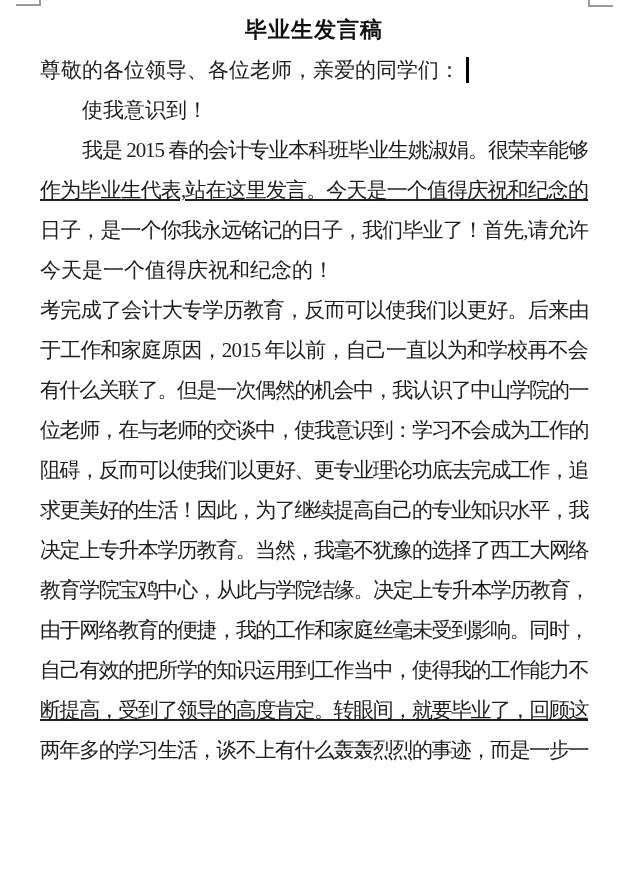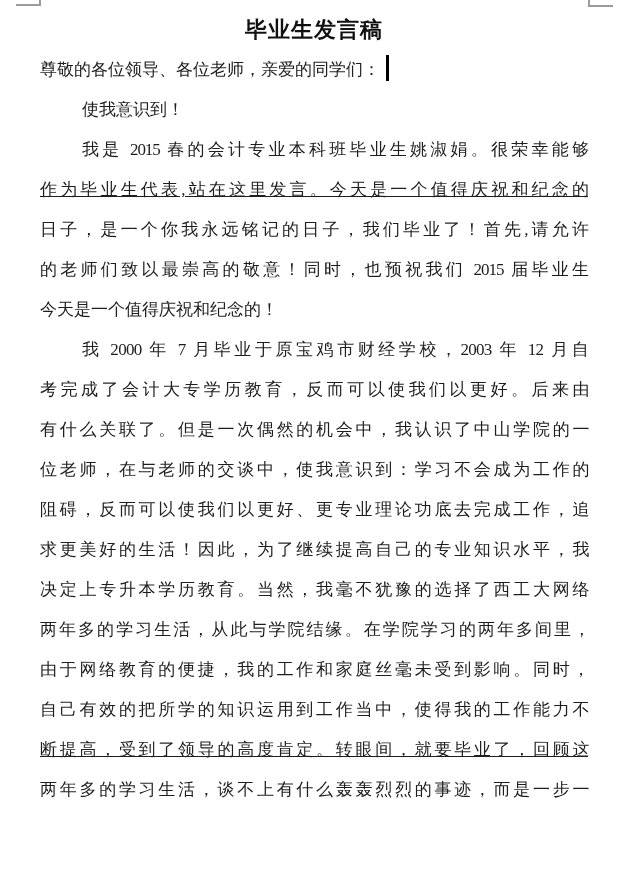--- a/index.html
+++ b/index.html
@@ -35,21 +35,21 @@
     text-align: center;
     font-family: "Liberation Sans", sans-serif;
     font-weight: bold;
     font-size: 22px;
     color: var(--title-color, #111111);
     letter-spacing: 1px;
   }
   .line {
     height: 40px;
     line-height: 40px;
-    font-size: 17px;
+    font-size: 21px;
     color: var(--text-color, #1e1e1e);
     text-align: left;
   }
   .line.indent { padding-left: 42px; }
   .line.justify {
     text-align: justify;
     text-align-last: justify;
   }
   .caret {
     display: inline-block;
@@ -67,29 +67,28 @@
   <div class="mark mark-left"></div>
   <div class="mark mark-right"></div>
   <div class="text-col">
     <div class="title-line">毕业生发言稿</div>
     <div id="body-lines">
         <div class="line"><span class="line-text" style="">尊敬的各位领导、各位老师，亲爱的同学们：</span><span class="caret"></span></div>
         <div class="line indent"><span class="line-text" style="">使我意识到！</span></div>
         <div class="line indent justify"><span class="line-text" style="letter-spacing: -1.06724px;">我是 2015 春的会计专业本科班毕业生姚淑娟。很荣幸能够</span></div>
         <div class="line justify"><span class="line-text" style="letter-spacing: -0.916071px; text-decoration: underline;">作为毕业生代表,站在这里发言。今天是一个值得庆祝和纪念的</span></div>
         <div class="line justify"><span class="line-text" style="letter-spacing: -0.916071px;">日子，是一个你我永远铭记的日子，我们毕业了！首先,请允许</span></div>
-        <div class="line justify"><span class="line-text" style="letter-spacing: -1.00161px;">的老师们致以最崇高的敬意！同时，也预祝我们 2015 届毕业生</span></div>
         <div class="line"><span class="line-text" style="">今天是一个值得庆祝和纪念的！</span></div>
-        <div class="line indent justify"><span class="line-text" style="letter-spacing: -0.723611px;">我 2000 年 7 月毕业于原宝鸡市财经学校，2003 年 12 月自</span></div>
         <div class="line justify"><span class="line-text" style="letter-spacing: -1.47857px;">考完成了会计大专学历教育，反而可以使我们以更好。后来由</span></div>
+        <div class="line justify"><span class="line-text" style="letter-spacing: -0.858333px;">于工作和家庭原因，2015 年以前，自己一直以为和学校再不会</span></div>
         <div class="line justify"><span class="line-text" style="letter-spacing: -1.47857px;">有什么关联了。但是一次偶然的机会中，我认识了中山学院的一</span></div>
         <div class="line justify"><span class="line-text" style="letter-spacing: -1.47857px; font-family: Liberation Serif, serif;">位老师，在与老师的交谈中，使我意识到：学习不会成为工作的</span></div>
         <div class="line justify"><span class="line-text" style="letter-spacing: -1.47857px;">阻碍，反而可以使我们以更好、更专业理论功底去完成工作，追</span></div>
         <div class="line justify"><span class="line-text" style="letter-spacing: -1.47857px;">求更美好的生活！因此，为了继续提高自己的专业知识水平，我</span></div>
         <div class="line justify"><span class="line-text" style="letter-spacing: -1.47857px;">决定上专升本学历教育。当然，我毫不犹豫的选择了西工大网络</span></div>
-        <div class="line justify"><span class="line-text" style="letter-spacing: -2.15345px;">两年多的学习生活，从此与学院结缘。在学院学习的两年多间里，</span></div>
+        <div class="line justify"><span class="line-text" style="letter-spacing: -2.15345px;">教育学院宝鸡中心，从此与学院结缘。决定上专升本学历教育，</span></div>
         <div class="line justify"><span class="line-text" style="letter-spacing: -1.47857px;">由于网络教育的便捷，我的工作和家庭丝毫未受到影响。同时，</span></div>
         <div class="line justify"><span class="line-text" style="letter-spacing: -1.47857px;">自己有效的把所学的知识运用到工作当中，使得我的工作能力不</span></div>
         <div class="line justify"><span class="line-text" style="letter-spacing: -1.47857px; text-decoration: underline;">断提高，受到了领导的高度肯定。转眼间，就要毕业了，回顾这</span></div>
         <div class="line justify"><span class="line-text" style="letter-spacing: -1.47857px;">两年多的学习生活，谈不上有什么轰轰烈烈的事迹，而是一步一</span></div>
       </div>
   </div>
 </div>
 
 </body></html>

